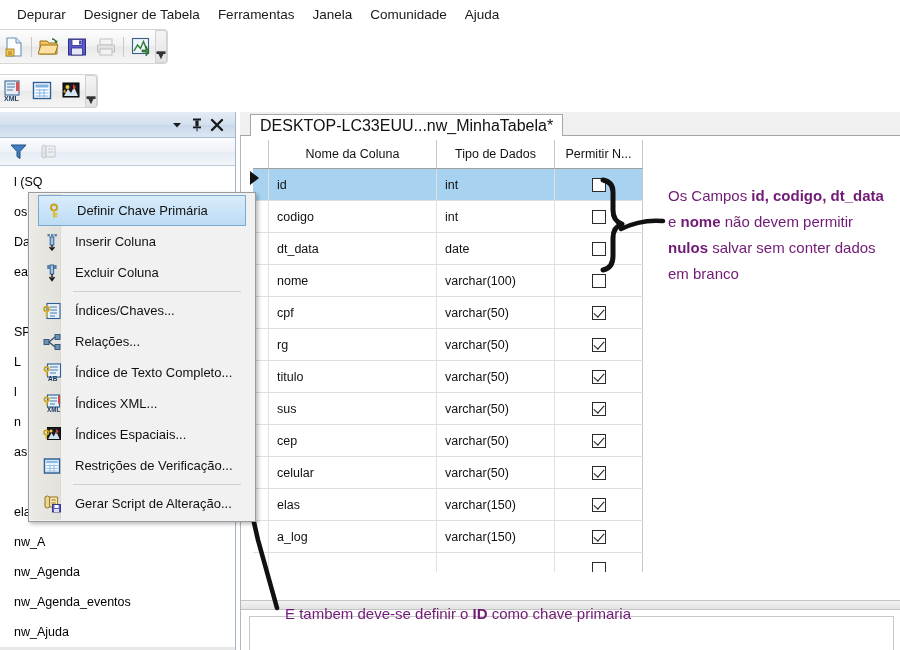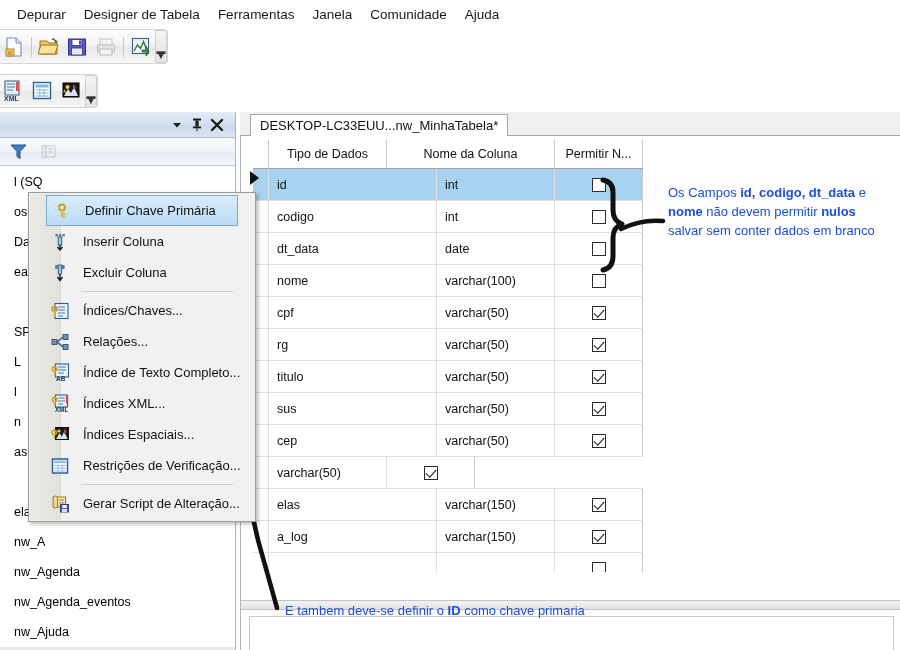--- a/index.html
+++ b/index.html
@@ -147,21 +147,21 @@
 
   
   #ctxmenu {
     position: absolute;
     left: 28px; top: 192px;
     width: 228px;
     background: #f1f1f1;
     border: 1px solid #9a9a9a;
     box-shadow: 2px 2px 4px rgba(0,0,0,0.28);
     z-index: 50;
-    padding: 2px 16px;
+    padding: 2px 8px;
     box-sizing: border-box;
   }
   #ctxmenu .gutter {
     position: absolute;
     left: 1px; top: 1px; bottom: 1px;
     width: 30px;
     background: linear-gradient(to right,#eceae5,#e3e1dc);
     border-right: 1px solid #dcdad5;
   }
   .ctx-item {
@@ -211,21 +211,21 @@
   #tab-active {
     position: absolute;
     left: 10px; top: 2px;
     height: 22px;
     background: #ffffff;
     border: 1px solid #a6a6a6;
     border-bottom: none;
     display: flex;
     align-items: center;
     padding: 0 9px 0 9px;
-    font-size: 13px;
+    font-size: 16px;
     color: #111;
     white-space: nowrap;
     box-sizing: border-box;
     cursor: default;
   }
   #designer {
     position: absolute;
     left: 240px; top: 136px;
     width: 660px;
     height: 436px;
@@ -306,23 +306,23 @@
   
   .rowmarker {
     position: absolute;
     left: -10px; top: -2px;
     width: 22px; height: 22px;
   }
 
   
   .anno-text {
     position: absolute;
-    font-size: 13px;
-    color: #1d4ed8;
-    line-height: 19px;
+    font-size: 15px;
+    color: #701a75;
+    line-height: 26px;
     z-index: 20;
   }
   .anno-text b { font-weight: bold; }
 
   #bottompane {
     position: absolute;
     left: 240px; top: 572px;
     width: 660px; height: 78px;
     background: #ffffff;
     border-left: 1px solid #b6b6b6;
@@ -632,22 +632,22 @@
   <div id="tab-active">
     <span>DESKTOP-LC33EUU...nw_MinhaTabela*</span>
   </div>
 </div>
 
 <div id="designer">
   <div id="grid">
 
     <div class="grid-head">
       <div class="cell c-rowhdr"></div>
+      <div class="cell c-name">Nome da Coluna</div>
       <div class="cell c-type">Tipo de Dados</div>
-      <div class="cell c-name">Nome da Coluna</div>
       <div class="cell c-null">Permitir N...</div>
     </div>
 
     <div class="grid-row selected">
       <div class="cell c-rowhdr">
         <svg class="rowmarker" viewBox="0 0 22 22">
           <path d="M7 4 L7 18 L16 11 Z" fill="#111"></path>
         </svg>
       </div>
       <div class="cell c-name">id</div>
@@ -724,20 +724,21 @@
       <div class="cell c-rowhdr"></div>
       <div class="cell c-name">cep</div>
       <div class="cell c-type">varchar(50)</div>
       <div class="cell c-null ck">
           <span class="chk on"></span>
         </div>
     </div>
 
     <div class="grid-row">
       <div class="cell c-rowhdr"></div>
+      <div class="cell c-name">celular</div>
       <div class="cell c-type">varchar(50)</div>
       <div class="cell c-null ck">
           <span class="chk on"></span>
         </div>
     </div>
 
     <div class="grid-row">
       <div class="cell c-rowhdr"></div>
       <div class="cell c-name">elas</div>
       <div class="cell c-type">varchar(150)</div>

